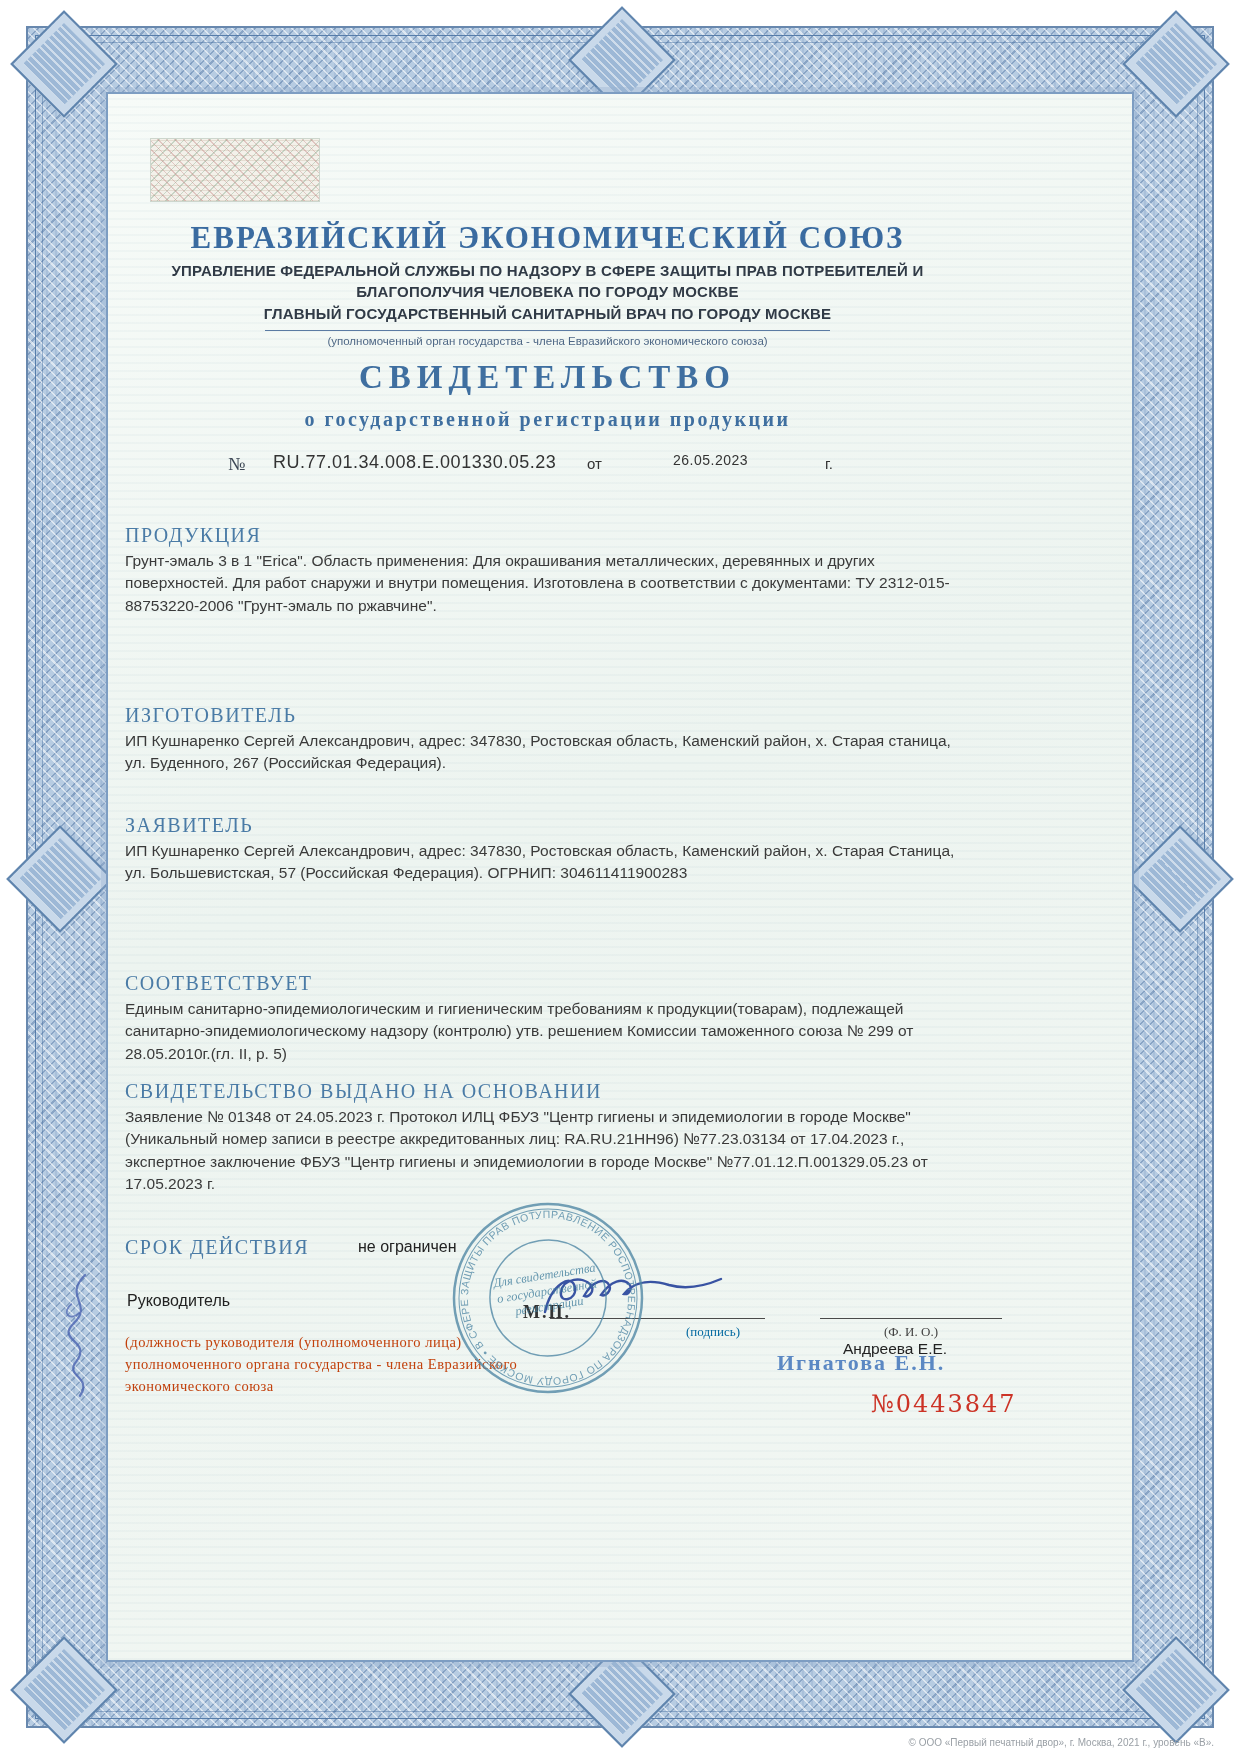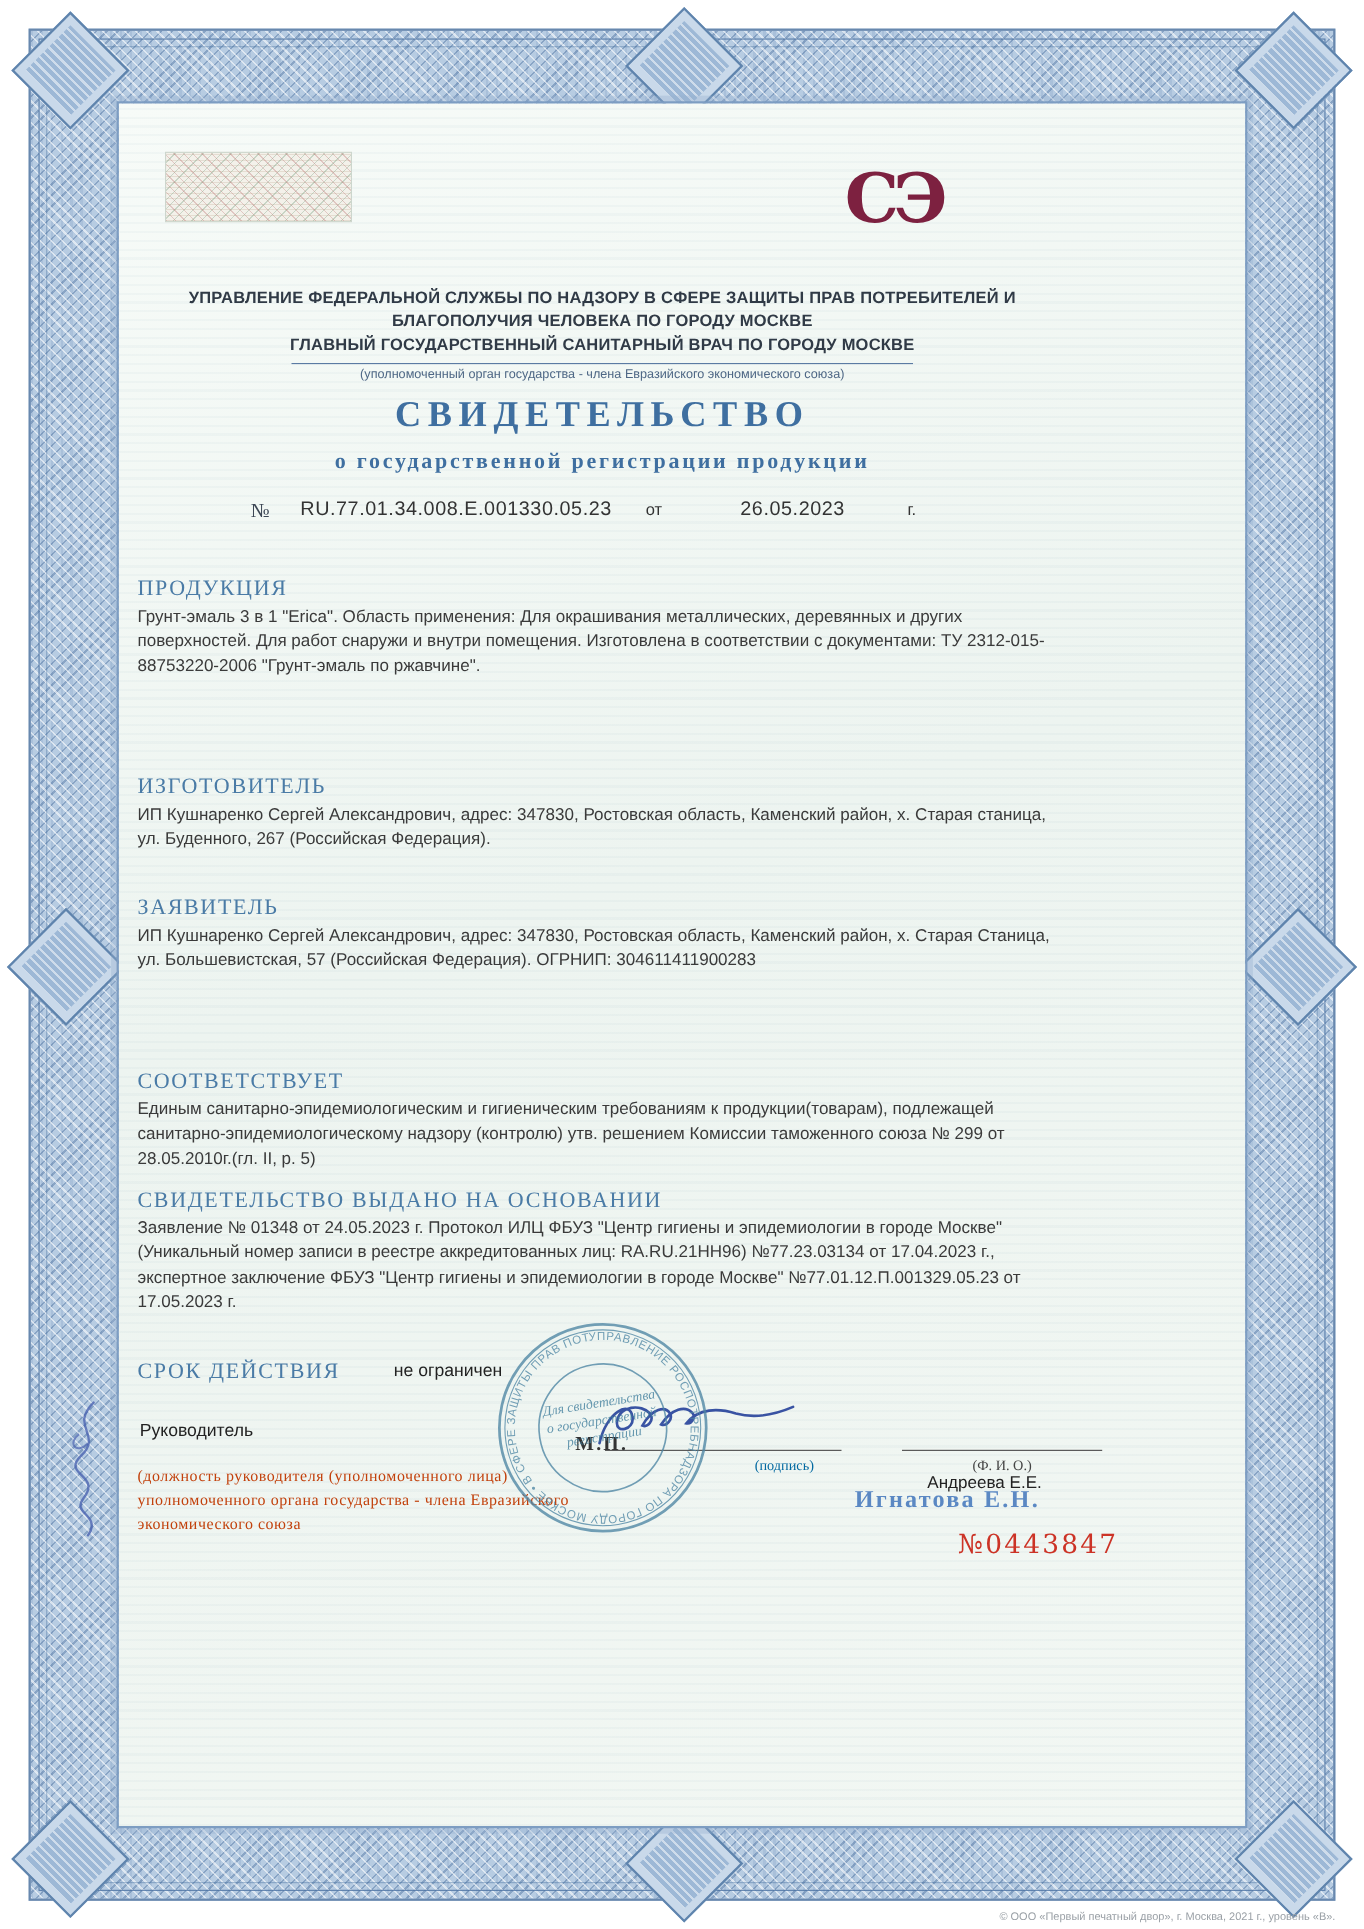--- a/index.html
+++ b/index.html
@@ -60,21 +60,21 @@
   .rule{top:330px;left:140px;width:565px;border-top:1.5px solid #5b7ba3;height:0;}
   .note{top:335px;font-size:11.5px;color:#4e6785;}
   .doc-title{top:359px;font-family:"Liberation Serif",serif;font-weight:bold;font-size:33px;
              letter-spacing:6px;color:#3f6fa0;}
   .doc-sub{top:408px;font-family:"Liberation Serif",serif;font-weight:bold;font-size:20px;
            letter-spacing:2.5px;color:#3f6fa0;}
   .num-row{top:450px;left:0;width:100%;height:32px;}
   .no-label{left:103px;top:4px;font-family:"Liberation Serif",serif;font-size:18px;color:#3c4654;}
   .number{left:148px;top:2px;font-size:18px;color:#333;letter-spacing:.5px;}
   .ot{left:462px;top:5px;font-size:15px;color:#333;}
-  .date{left:548px;top:2px;font-size:18px;color:#333;letter-spacing:.5px;}
+  .date{left:548px;top:2px;font-size:14px;color:#333;letter-spacing:.5px;}
   .g{left:700px;top:5px;font-size:15px;color:#333;}
   .sec-h{font-family:"Liberation Serif",serif;font-size:20px;letter-spacing:1.5px;color:#4a7ba6;}
   .sec-b{font-size:15.5px;line-height:1.45;color:#3a3a3a;width:100%;}
   .h-product{top:524px}.b-product{top:550px}
   .h-manu{top:704px}.b-manu{top:730px}
   .h-appl{top:814px}.b-appl{top:840px}
   .h-conf{top:972px}.b-conf{top:998px}
   .h-basis{top:1080px}.b-basis{top:1106px}
   .h-term{top:1236px}
   .term-value{top:1238px;left:233px;font-size:16px;color:#222;}
@@ -115,28 +115,24 @@
   <div class="ornament o-bl"></div>
   <div class="ornament o-br"></div>
   <div class="ornament o-tm"></div>
   <div class="ornament o-bm"></div>
   <div class="ornament o-lm"></div>
   <div class="ornament o-rm"></div>
   <div class="content-bg"></div>
 
   <div class="guilloche"></div>
 
-  <div class="logo-wrap">
-    <svg width="122" height="76" viewBox="0 0 122 76">
-      <text x="2" y="62" font-family="DejaVu Serif, serif" font-weight="bold" font-size="62" fill="#7d2140" letter-spacing="-5">СЭ</text>
-    </svg>
-  </div>
 
   <div class="content">
 
+    <div class="abs center union">ЕВРАЗИЙСКИЙ ЭКОНОМИЧЕСКИЙ СОЮЗ</div>
     <div class="abs center auth">
       <div>УПРАВЛЕНИЕ ФЕДЕРАЛЬНОЙ СЛУЖБЫ ПО НАДЗОРУ В СФЕРЕ ЗАЩИТЫ ПРАВ ПОТРЕБИТЕЛЕЙ И БЛАГОПОЛУЧИЯ ЧЕЛОВЕКА ПО ГОРОДУ МОСКВЕ</div>
       <div class="auth2">ГЛАВНЫЙ ГОСУДАРСТВЕННЫЙ САНИТАРНЫЙ ВРАЧ ПО ГОРОДУ МОСКВЕ</div>
     </div>
     <div class="abs rule"></div>
     <div class="abs center note">(уполномоченный орган государства - члена Евразийского экономического союза)</div>
 
     <div class="abs center doc-title">СВИДЕТЕЛЬСТВО</div>
     <div class="abs center doc-sub">о государственной регистрации продукции</div>
 

